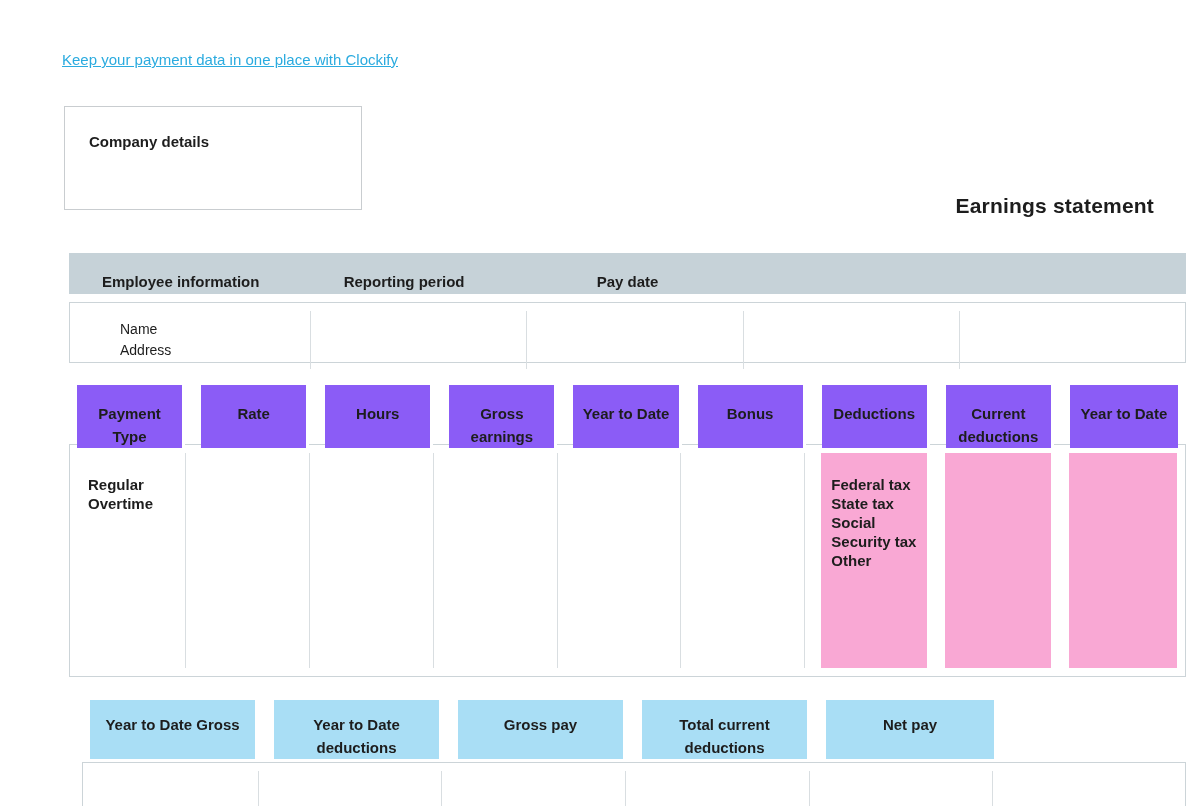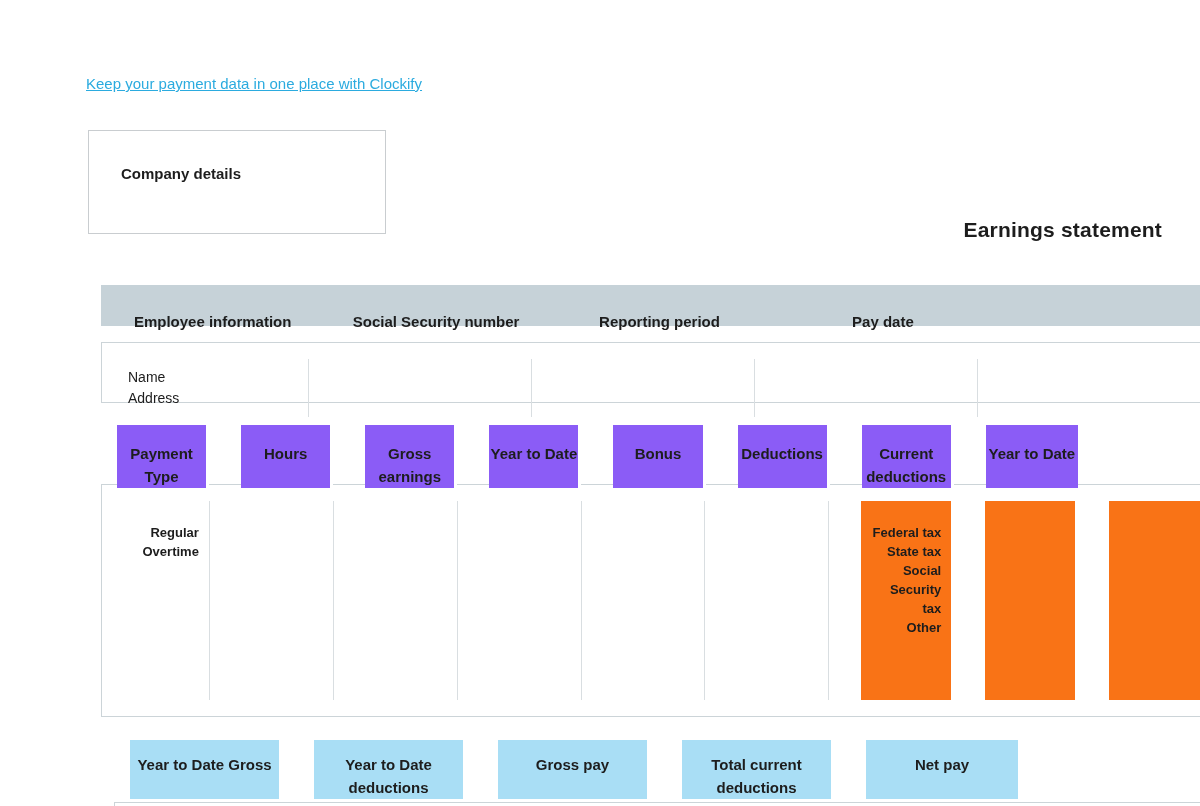--- a/index.html
+++ b/index.html
@@ -1,15 +1,15 @@
 <!DOCTYPE html>
 <html><head>
 <meta charset="utf-8">
 <style>
-  * { margin: 16px; padding: 0; box-sizing: border-box; }
+  * { margin: 8px; padding: 0; box-sizing: border-box; }
   html, body { background: #ffffff; }
   body {
     width: 1200px; height: 806px;
     font-family: "Liberation Sans", "DejaVu Sans", sans-serif;
     color: #1d1d1d;
     position: relative;
     overflow: hidden;
   }
   .prelines { white-space: pre-line; }
 
@@ -51,31 +51,31 @@
   }
   .body-cell {
     border-right: 1px solid #d9dee1;
     padding: 8px 10px;
   }
   .body-cell:last-child { border-right: none; }
 
   
   .t1 { top: 221px; }
   .t1 .hdr-row { grid-template-columns: repeat(5, 1fr); background: #c6d2d8; height: 41px; }
-  .t1 .body-row { grid-template-columns: repeat(5, 1fr); height: 61px; }
+  .t1 .body-row { grid-template-columns: repeat(5, 1fr); height: 61px; padding-left: 32px; }
   .t1 .body-cell { font-size: 14px; line-height: 21px; font-weight: 400; }
 
   
   .t2 { top: 345px; }
   .t2 .hdr-row { grid-template-columns: repeat(9, 1fr); height: 59px; }
   .t2 .hdr-cell { background: #8b5cf6; border-right: 3px solid #ffffff; padding-top: 17px; }
   .t2 .hdr-cell:last-child { border-right: none; }
   .t2 .body-row { grid-template-columns: repeat(9, 1fr); height: 233px; }
-  .t2 .body-cell { font-size: 13px; line-height: 19px; font-weight: 700; padding-top: 22px; text-align: right; }
-  .t2 .body-cell.tint { background: #f97316; border-right: 2px solid #ffffff; }
+  .t2 .body-cell { font-size: 15px; line-height: 19px; font-weight: 700; padding-top: 22px; }
+  .t2 .body-cell.tint { background: #f9a8d4; border-right: 2px solid #ffffff; }
   .t2 .body-cell.tint:last-child { border-right: none; }
 
   
   .t3 { top: 660px; padding-left: 13px; }
   .t3 .hdr-row { grid-template-columns: repeat(6, 1fr); height: 62px; }
   .t3 .hdr-cell { background: #a9def5; border-right: 3px solid #ffffff; padding-top: 13px; }
   .t3 .hdr-cell:last-child { border-right: none; }
   .t3 .body-row { grid-template-columns: repeat(6, 1fr); height: 59px; }
 </style>
 </head>
@@ -85,38 +85,38 @@
 
 <div class="company-box">
   <div class="label">Company details</div>
 </div>
 
 <div class="page-title">Earnings statement</div>
 
 <div class="tbl t1">
   <div class="hdr-row">
     <div class="hdr-cell">Employee information</div>
-    <div class="hdr-cell">Social Security number</div>
     <div class="hdr-cell">Reporting period</div>
     <div class="hdr-cell">Pay date</div>
   </div>
   <div class="body-row">
     <div class="body-cell prelines">Name
 Address</div>
     <div class="body-cell"></div>
     <div class="body-cell"></div>
     <div class="body-cell"></div>
     <div class="body-cell"></div>
   </div>
 </div>
 
 <div class="tbl t2">
   <div class="hdr-row">
     <div class="hdr-cell prelines">Payment
 Type</div>
+    <div class="hdr-cell">Rate</div>
     <div class="hdr-cell">Hours</div>
     <div class="hdr-cell prelines">Gross
 earnings</div>
     <div class="hdr-cell">Year to Date</div>
     <div class="hdr-cell">Bonus</div>
     <div class="hdr-cell">Deductions</div>
     <div class="hdr-cell prelines">Current
 deductions</div>
     <div class="hdr-cell">Year to Date</div>
   </div>

